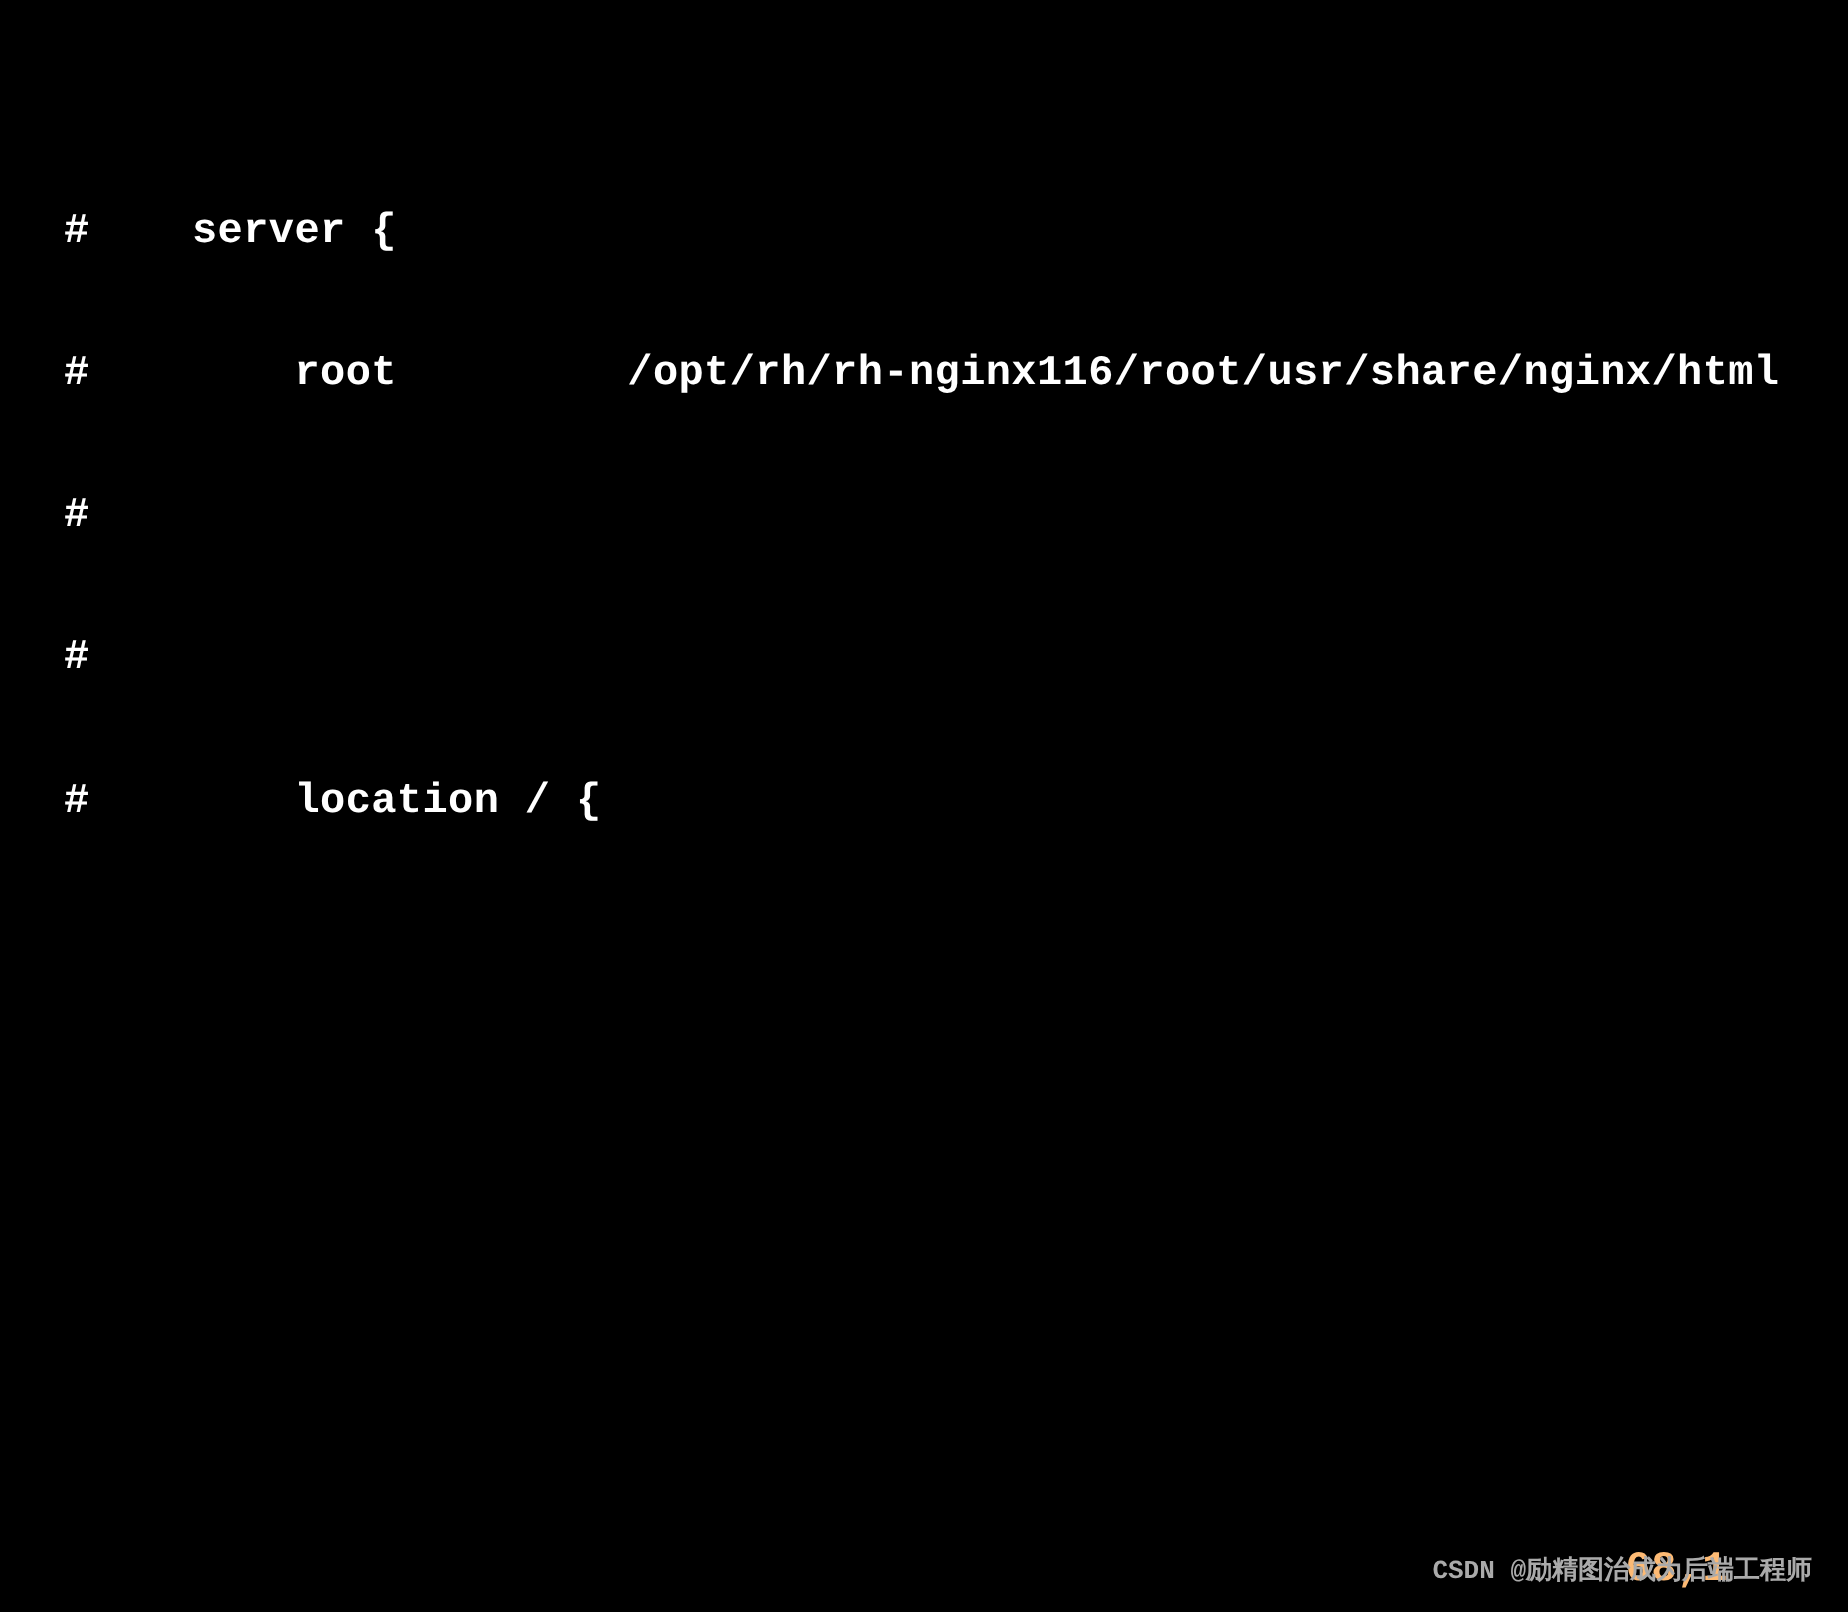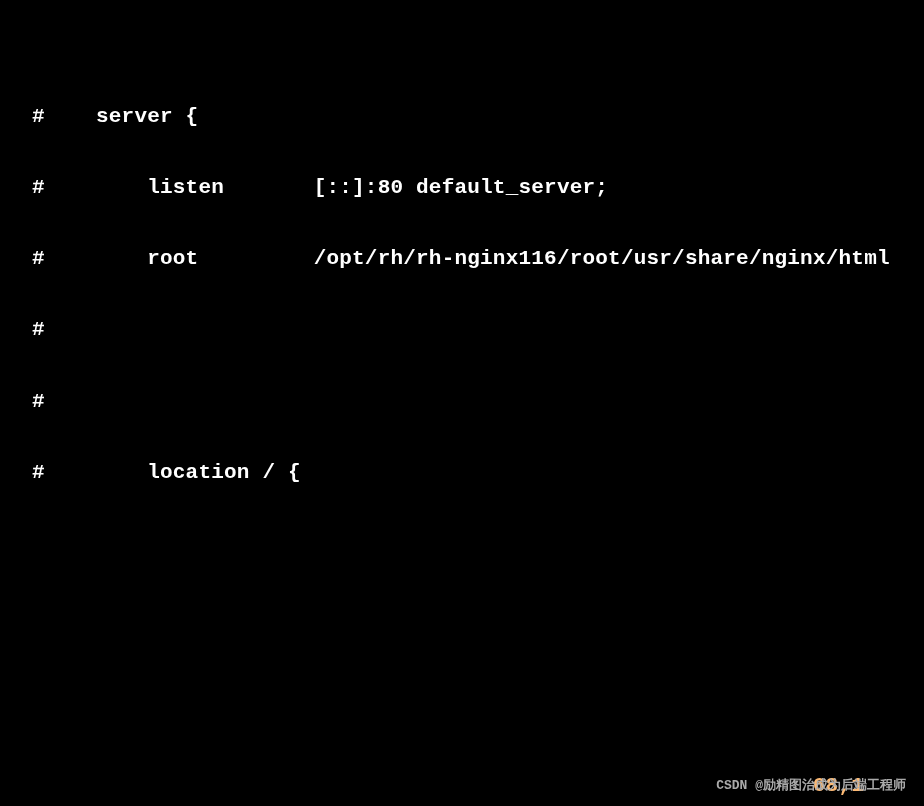--- a/index.html
+++ b/index.html
@@ -47,21 +47,20 @@
       letter-spacing: 0px;
       margin-left: 48px;
     }
   </style>
 </head>
 <body>
 
 <div class="terminal">
   <div>
     <span class="line">#    server {</span>
-    <span class="line">#        listen       [::]:80 default_server;</span>
     <span class="line">#        root         /opt/rh/rh-nginx116/root/usr/share/nginx/html</span>
     <span class="line">#</span>
     <span class="line">#</span>
     <span class="line">#        location / {</span>
     
     
     
     
     
     

